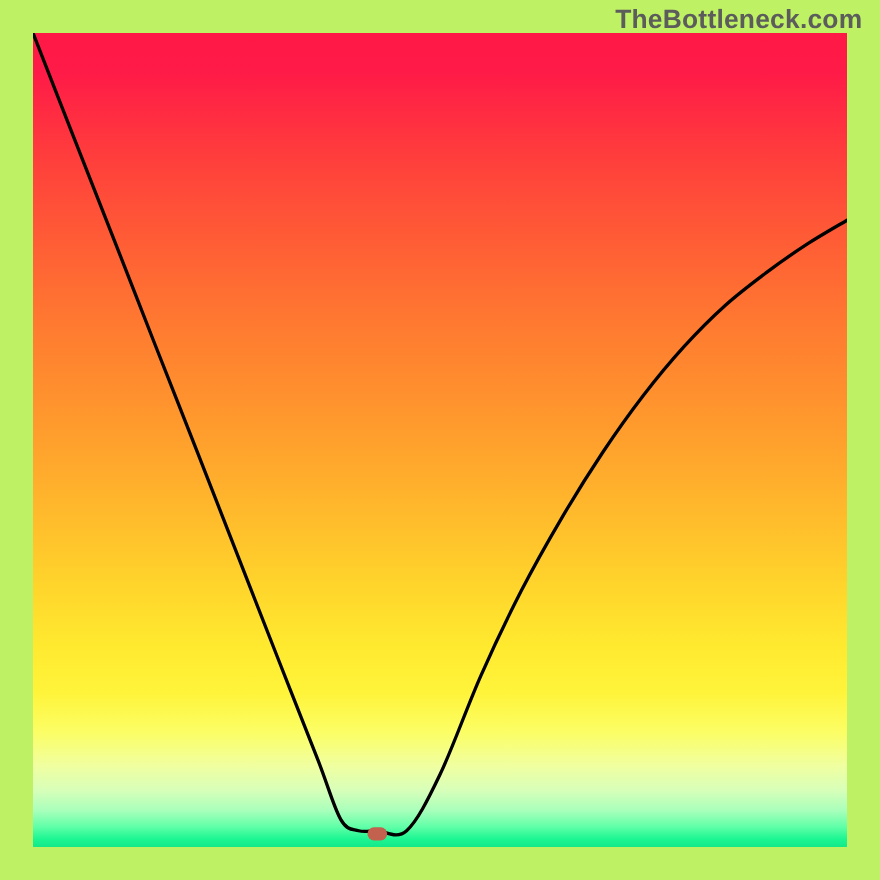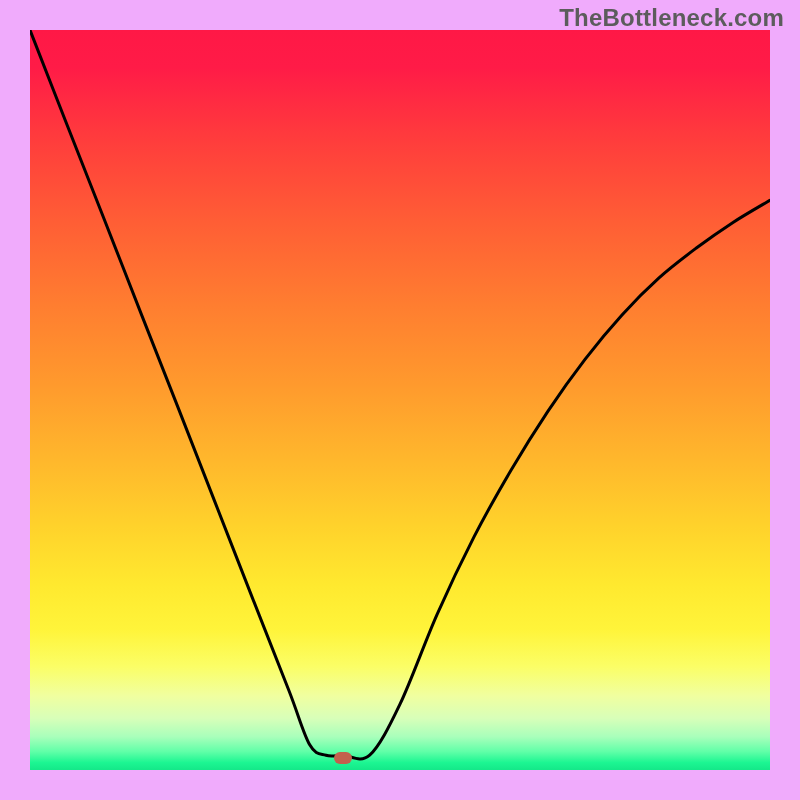--- a/index.html
+++ b/index.html
@@ -1,17 +1,17 @@
 <!DOCTYPE html>
 <html><head>
 <meta charset="utf-8">
 <style>
   * { margin: 0; padding: 0; box-sizing: border-box; }
   html, body { width: 800px; height: 800px; background: #000; overflow: hidden; }
-  .stage { position: relative; width: 800px; height: 800px; background: #f0abfc; }
+  .stage { position: relative; width: 800px; height: 800px; background: #bef264; }
   .watermark {
     position: absolute;
     top: 4px;
     right: 16px;
     font-family: Arial, Helvetica, sans-serif;
     font-size: 24px;
     font-weight: 600;
     color: #5c5c5c;
     letter-spacing: 0.2px;
     z-index: 3;

